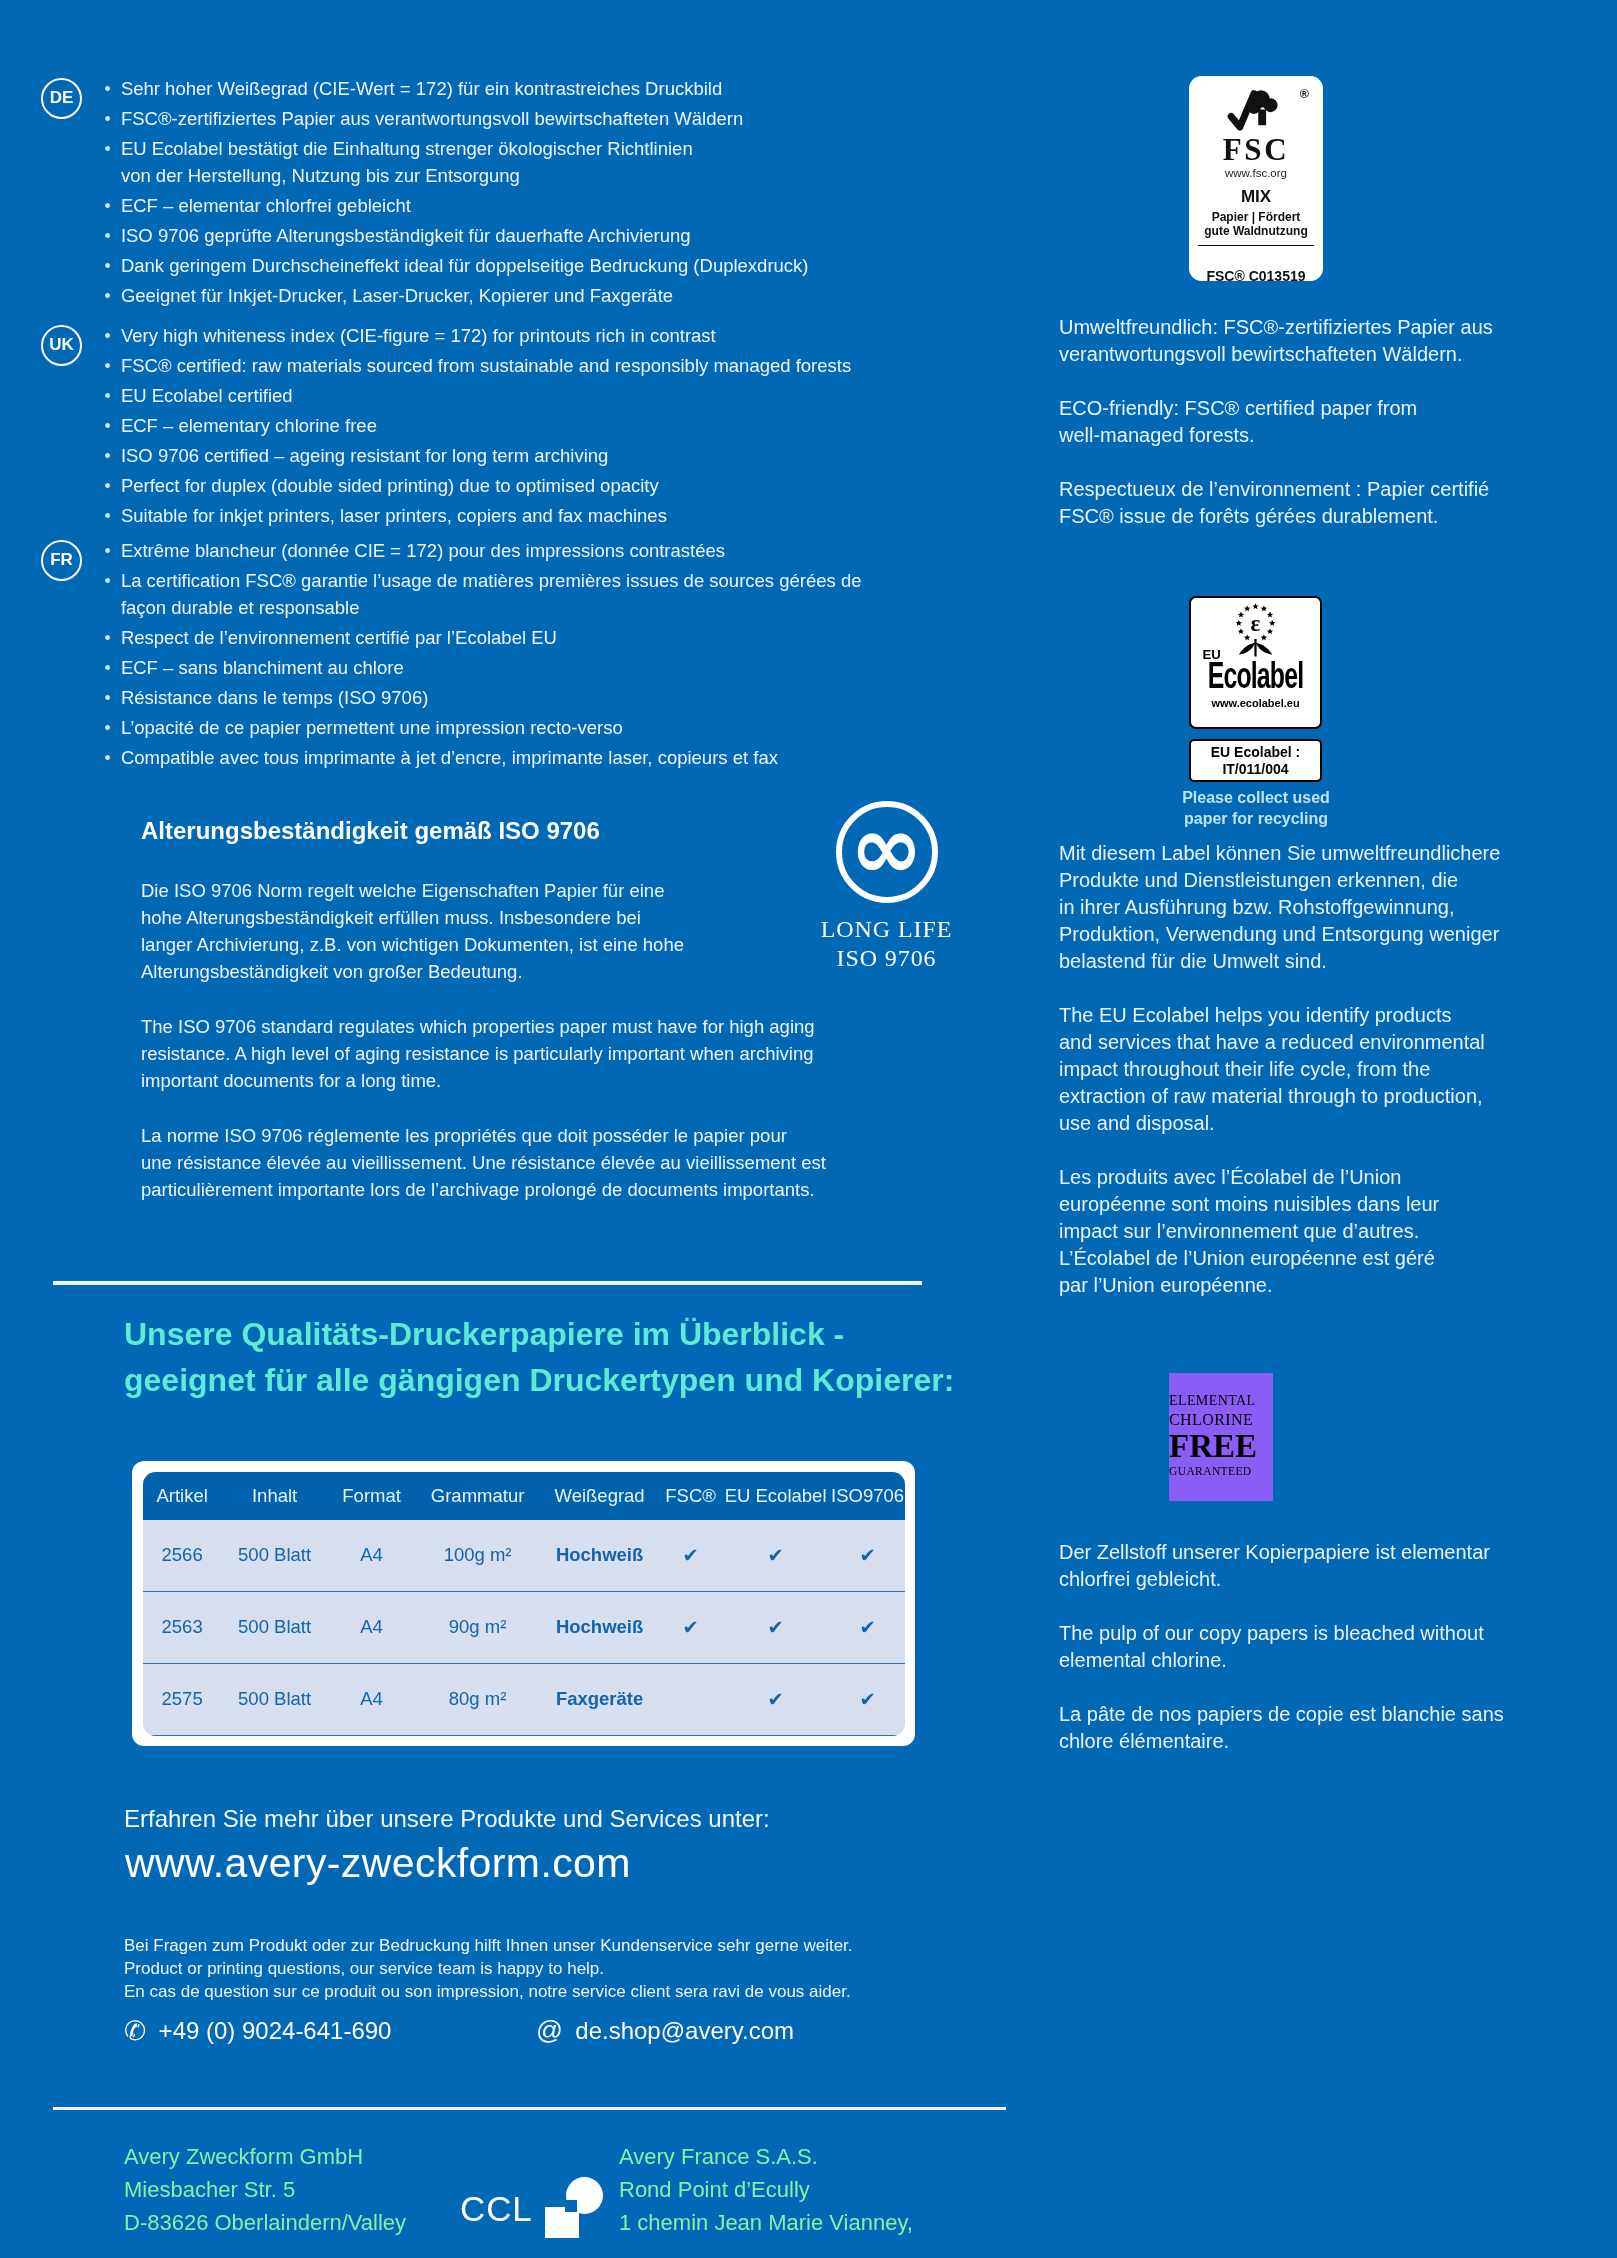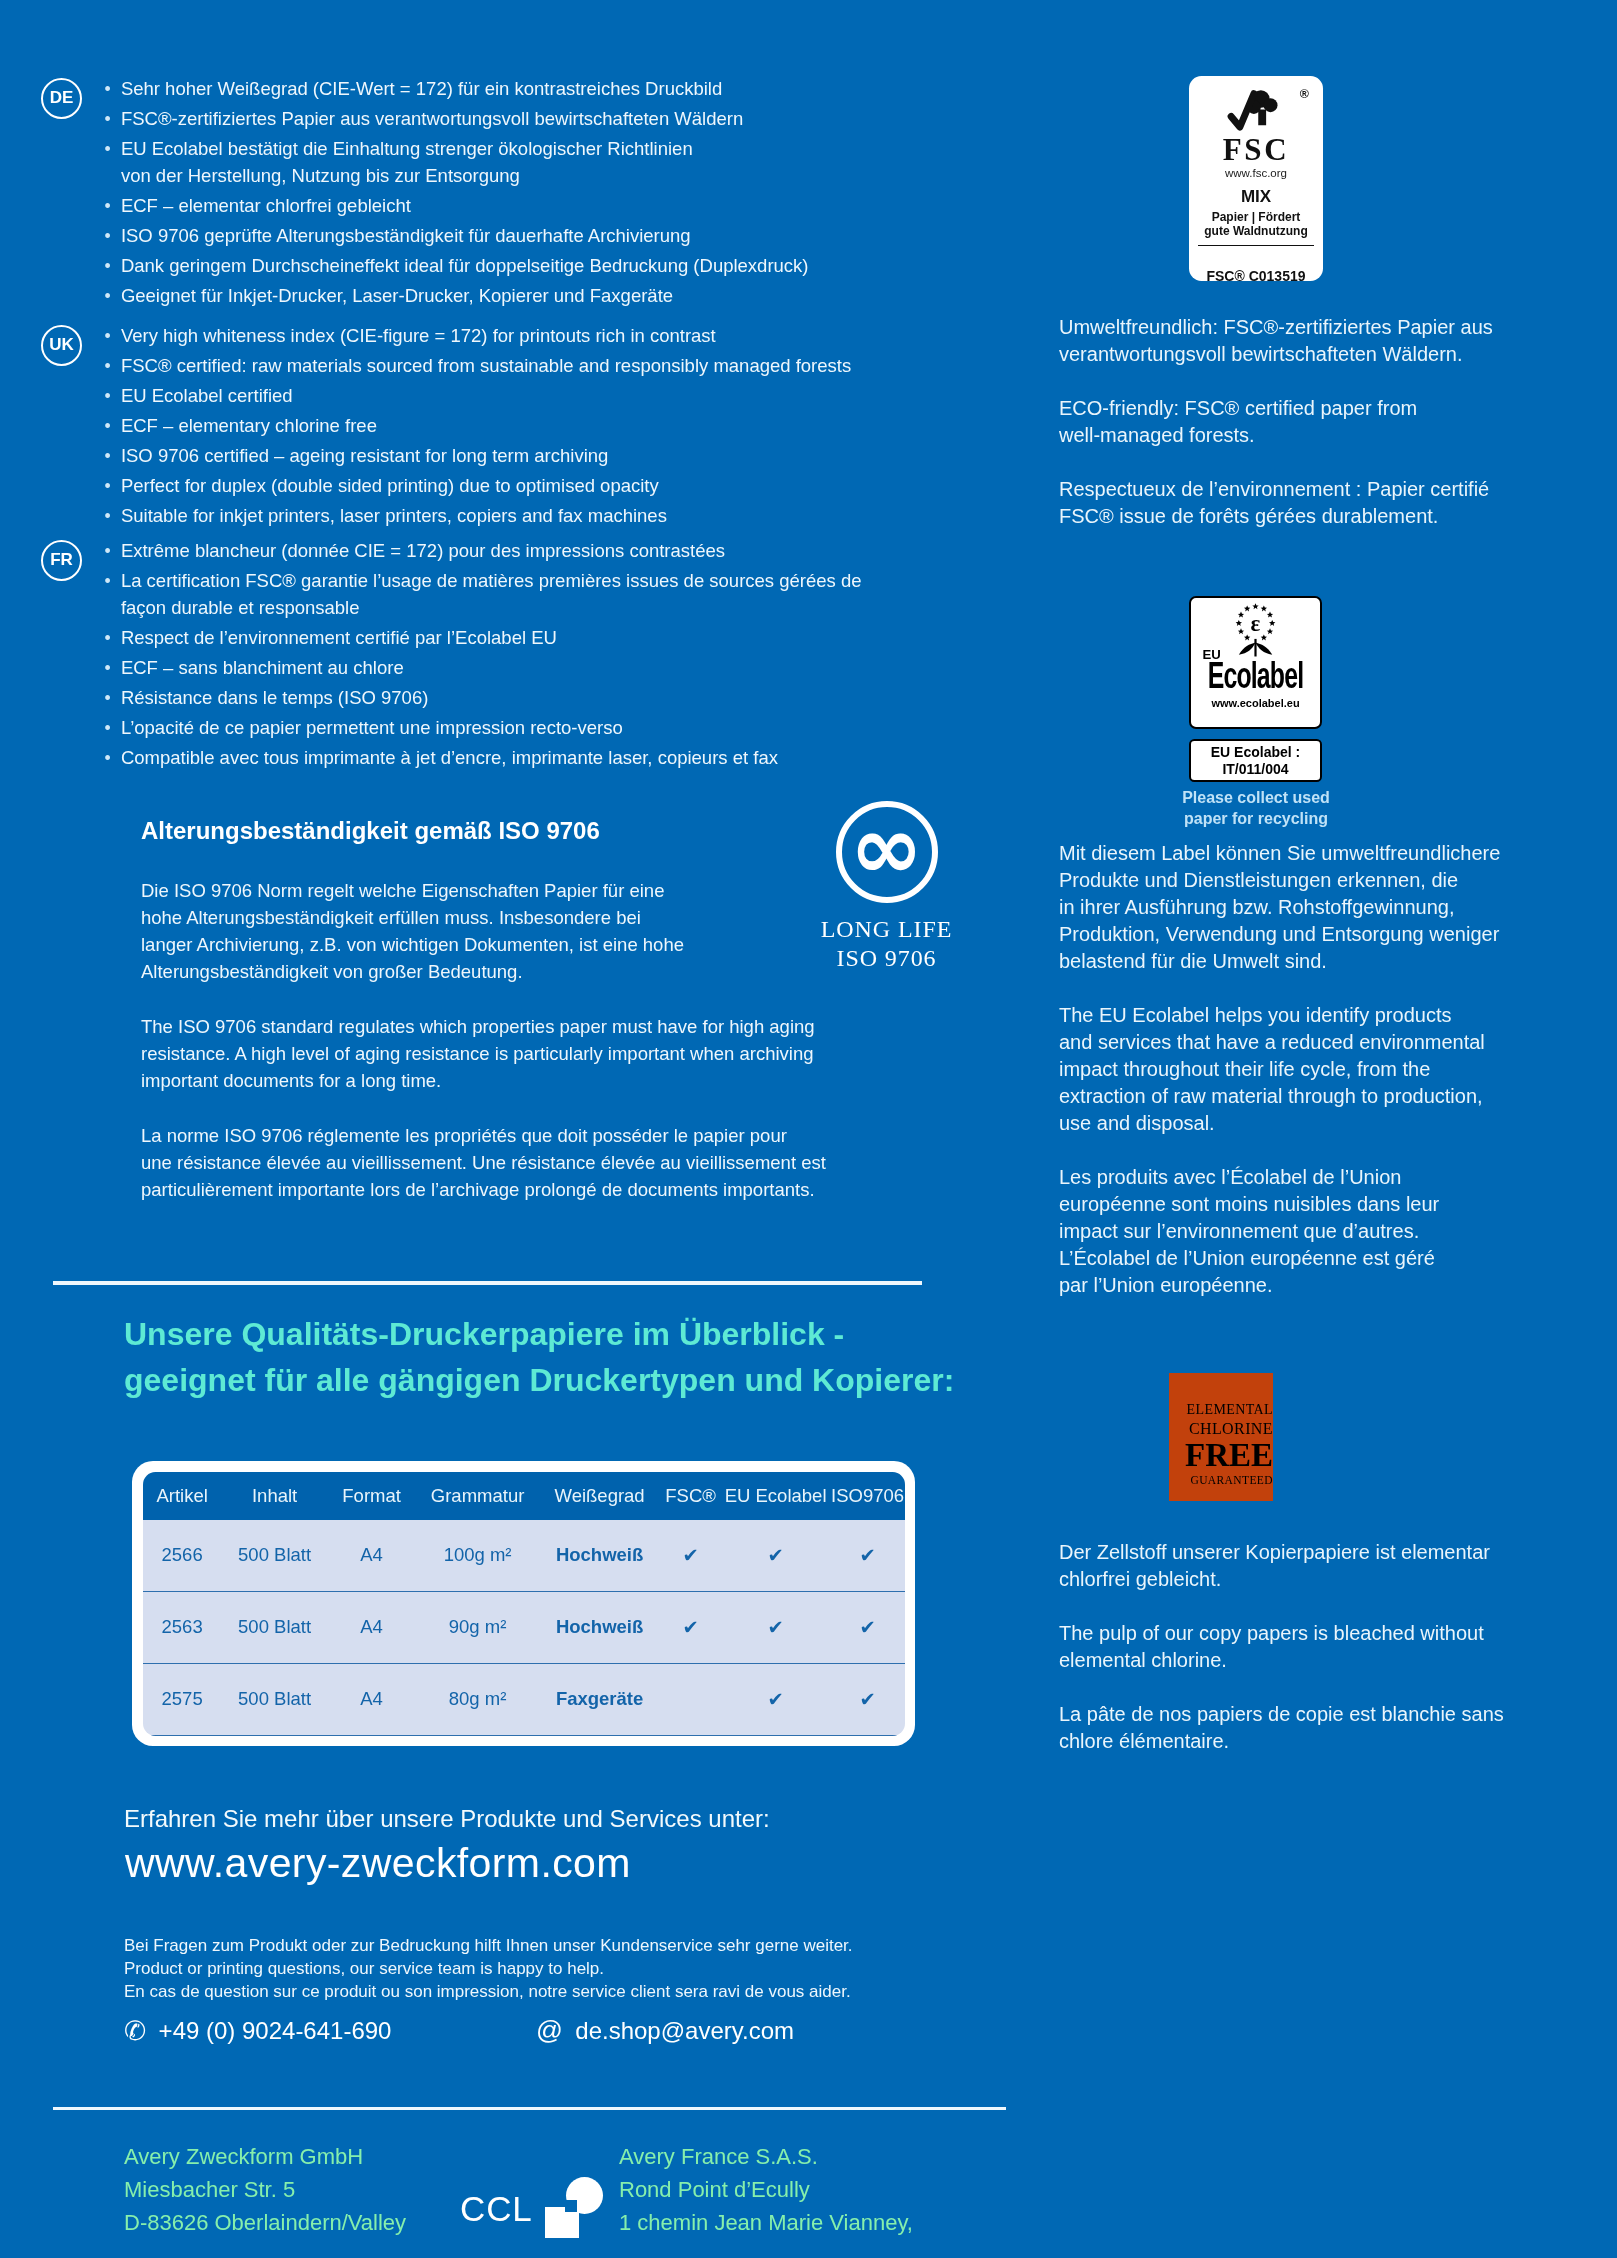--- a/index.html
+++ b/index.html
@@ -22,21 +22,21 @@
   .iso-circle{width:90px;height:90px;border:6.2px solid #fff;border-radius:50%;margin:0 auto 12.4px auto;
               display:flex;align-items:center;justify-content:center;}
   .iso-circle span{font-size:88px;font-weight:bold;line-height:79px;font-family:"DejaVu Sans",sans-serif;
                    transform:translateY(-5.3px);}
   .iso-logo-text{font-family:"Liberation Serif","DejaVu Serif",serif;font-size:24px;line-height:29px;letter-spacing:0.9px;}
   .divider{position:absolute;height:3.5px;background:#eef7fd;}
   
   .overview-h{position:absolute;left:124px;top:1311px;margin:0;font-size:32px;line-height:46px;
               font-weight:800;color:#5eead4;white-space:pre-line;}
   
-  .table-card{position:absolute;left:132px;top:1461px;width:762px;background:#fff;border-radius:21px;padding:10.6px;}
+  .table-card{position:absolute;left:132px;top:1461px;width:762px;background:#fff;border-radius:12px;padding:10.6px;}
   .t-inner{border-radius:12.4px;overflow:hidden;}
   .t-head,.t-row{display:grid;grid-template-columns:79px 106px 88px 124px 120px 62px 108px 76px;
                  align-items:center;text-align:center;}
   .t-head{background:#0062ad;height:48px;color:#e8f4fb;font-size:18.5px;}
   .t-row{background:#d6def0;height:71px;color:#1364a9;font-size:18.5px;}
   .t-row + .t-row{border-top:1.8px solid #2e6fae;}
   .t-row:last-child{border-bottom:1.8px solid #2e6fae;}
   .t-row .w{font-weight:bold;}
   .t-row .chk{font-size:19.4px;font-weight:bold;}
   
@@ -70,22 +70,22 @@
   .eco-card{position:absolute;left:1189px;top:596px;width:129px;height:129px;background:#fff;border:2.6px solid #000;
             border-radius:7px;color:#000;text-align:center;box-sizing:content-box;}
   .eco-eu{position:absolute;left:11.5px;top:49px;font-size:13.2px;font-weight:bold;}
   .eco-name{font-size:27px;font-weight:bold;transform:scaleY(1.35) scaleX(0.92);transform-origin:center;
             line-height:26.5px;margin-top:3.5px;letter-spacing:-0.9px;}
   .eco-url{font-size:11px;font-weight:bold;margin-top:7px;}
   .eco-cert{position:absolute;left:1189px;top:739px;width:129px;background:#fff;border:2.6px solid #000;border-radius:5.3px;
             color:#000;font-size:14px;font-weight:bold;line-height:17px;text-align:center;padding:2.6px 0;white-space:pre-line;}
   .eco-note{position:absolute;left:1182px;top:787px;width:148px;text-align:center;color:#bfe2f7;
             font-size:16px;line-height:21px;font-weight:600;white-space:pre-line;}
-  .ecf-card{position:absolute;left:1169px;top:1373px;width:104px;height:128px;background:#c2410c;color:#000;
-            text-align:right;font-family:"Liberation Serif","DejaVu Serif",serif;box-sizing:border-box;padding-top:29px;}
+  .ecf-card{position:absolute;left:1169px;top:1373px;width:104px;height:128px;background:#8b5cf6;color:#000;
+            text-align:left;font-family:"Liberation Serif","DejaVu Serif",serif;box-sizing:border-box;padding-top:20px;}
   .ecf-l1{font-size:14px;letter-spacing:0.4px;}
   .ecf-l2{font-size:16px;letter-spacing:0.4px;margin-top:1.8px;}
   .ecf-l3{font-size:33px;font-weight:bold;line-height:34px;}
   .ecf-l4{font-size:11.5px;letter-spacing:0.4px;margin-top:2.6px;}
 </style>
 </head>
 <body>
 
 <div class="page">
 

